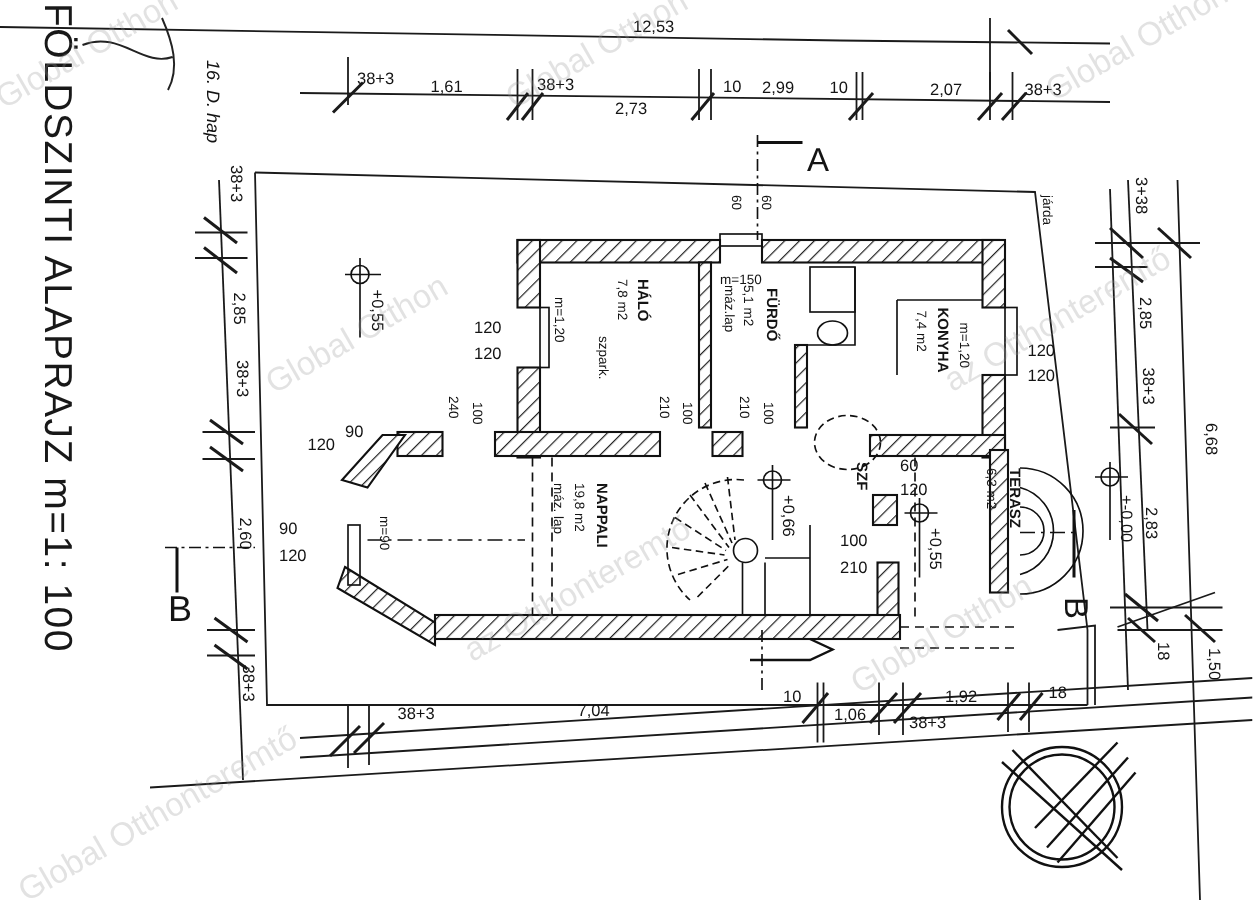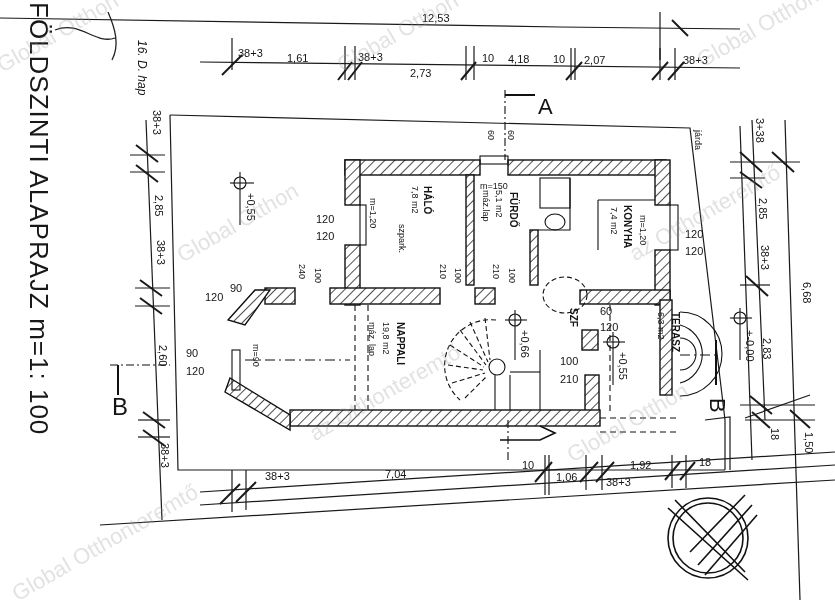--- a/index.html
+++ b/index.html
@@ -220,23 +220,23 @@
 </svg>
 
 <div class="lbl title rot90" style="left:52px;top:2px;">FÖLDSZINTI ALAPRAJZ m=1: 100</div>
 
 <div class="lbl dim" style="left:422px;top:13px;">12,53</div>
 <div class="lbl dim" style="left:238px;top:48px;">38+3</div>
 <div class="lbl dim" style="left:287px;top:53px;">1,61</div>
 <div class="lbl dim" style="left:358px;top:52px;">38+3</div>
 <div class="lbl dim" style="left:410px;top:68px;">2,73</div>
 <div class="lbl dim" style="left:482px;top:53px;">10</div>
-<div class="lbl dim" style="left:508px;top:54px;">4,18</div>
+<div class="lbl dim" style="left:508px;top:54px;">2,99</div>
 <div class="lbl dim" style="left:553px;top:54px;">10</div>
-<div class="lbl dim" style="left:584px;top:55px;">2,07</div>
+<div class="lbl dim" style="left:620px;top:55px;">2,07</div>
 <div class="lbl dim" style="left:683px;top:55px;">38+3</div>
 
 <div class="lbl dim rot90" style="left:162px;top:110px;">38+3</div>
 <div class="lbl dim rot90" style="left:164px;top:195px;">2,85</div>
 <div class="lbl dim rot90" style="left:166px;top:240px;">38+3</div>
 <div class="lbl dim rot90" style="left:168px;top:345px;">2,60</div>
 <div class="lbl dim rot90" style="left:170px;top:443px;">38+3</div>
 
 <div class="lbl dim rot90" style="left:765px;top:118px;">3+38</div>
 <div class="lbl dim rot90" style="left:768px;top:198px;">2,85</div>

